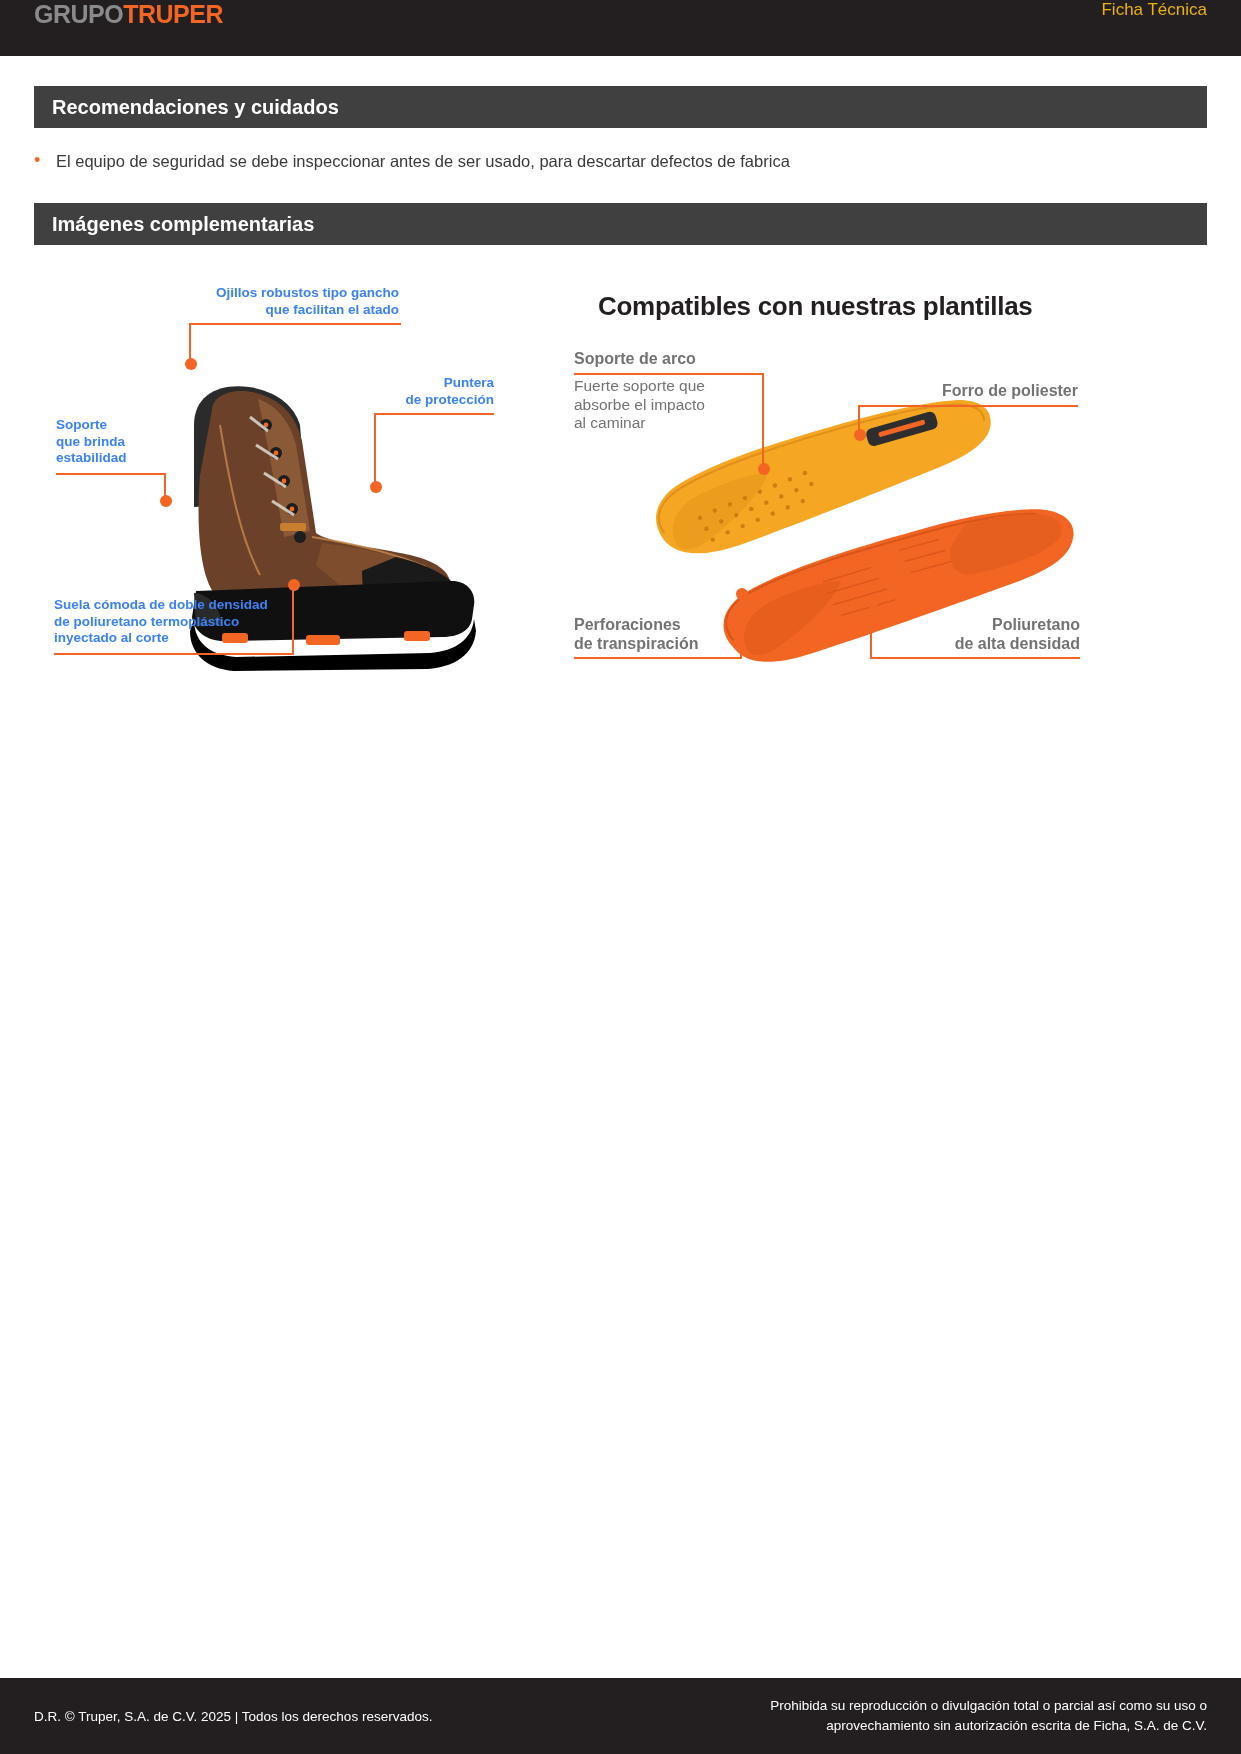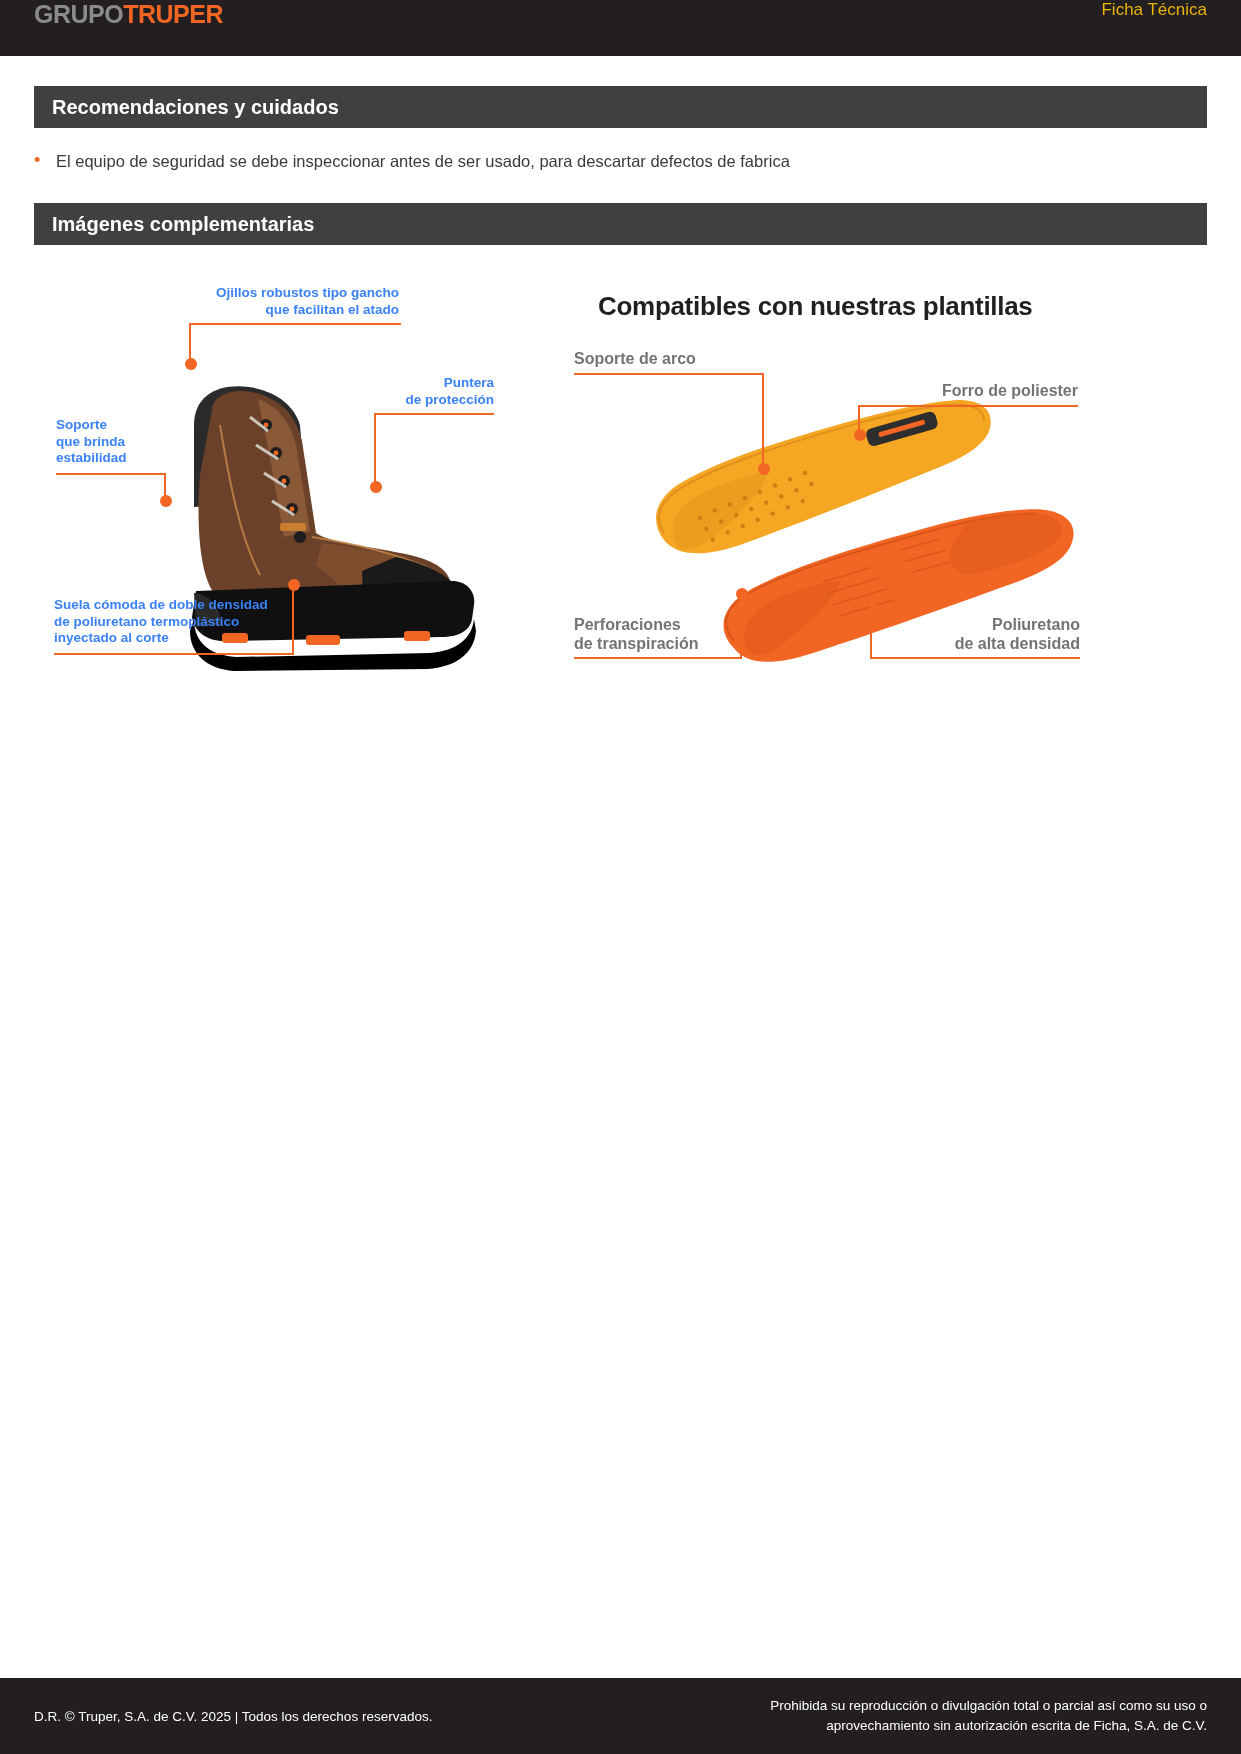--- a/index.html
+++ b/index.html
@@ -344,20 +344,25 @@
             <path d="M262 336 L318 330"></path>
           <path d="M330 282 L372 278"></path>
             <path d="M334 294 L376 290"></path>
           <path d="M338 306 L380 302"></path>
         </g>
       </g>
     </svg>
 
     <div class="insole-lbl" style="left:0px; top:74px; width:200px;">Soporte de arco</div>
     <div class="rule" style="left:0px; top:98px; width:190px; height:2px;"></div>
+    <div class="insole-lbl light" style="left:0px; top:102px; width:200px;">
+      <div>Fuerte soporte que</div>
+      <div>absorbe el impacto</div>
+      <div>al caminar</div>
+    </div>
     <div class="rule" style="left:188px; top:98px; width:2px; height:94px;"></div>
     <svg style="position:absolute; left:181px; top:185px;" width="18" height="18">
         <circle cx="9" cy="9" r="6" fill="#f26522"></circle>
       </svg>
 
     <div class="insole-lbl" style="left:284px; top:106px; width:220px; text-align:right;">Forro de poliester</div>
     <div class="rule" style="left:284px; top:130px; width:220px; height:2px;"></div>
     <div class="rule" style="left:284px; top:130px; width:2px; height:28px;"></div>
     <svg style="position:absolute; left:277px; top:151px;" width="18" height="18">
         <circle cx="9" cy="9" r="6" fill="#f26522"></circle>

